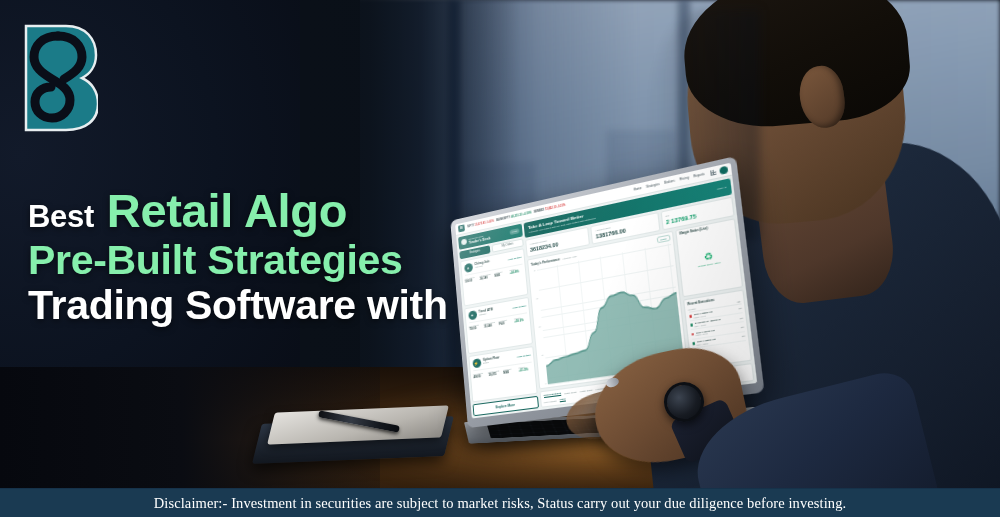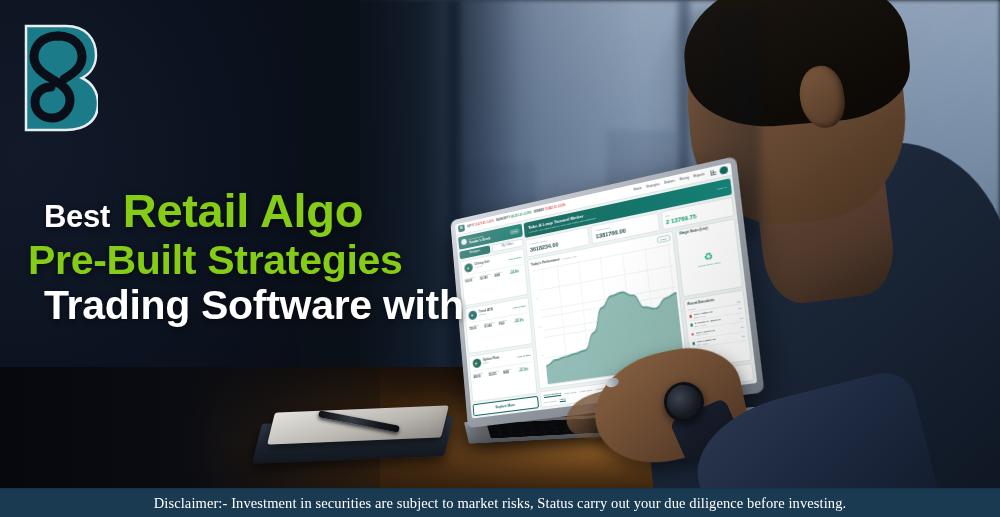--- a/index.html
+++ b/index.html
@@ -287,22 +287,22 @@
   
   .headline{position:absolute;left:28px;top:186px;width:470px;}
   .hl-line{
     font-weight:bold;letter-spacing:-.3px;line-height:1.06;
     text-shadow:0 2px 6px rgba(0,0,0,.55);
     white-space:nowrap;
   }
   .l1{font-size:47px;}
   .l2{font-size:41px;margin-top:2px;}
   .l3{font-size:41px;margin-top:3px;}
-  .w{color:#ffffff;margin-left:16px;}
-  .a{color:#84cc16;}
+  .w{color:#ffffff;}
+  .a{color:#86efac;}
   .small{font-size:31px;}
 
   
   .disc{
     position:absolute;left:0;bottom:0;width:1000px;height:29px;
     background:#1a3a52;color:#fff;
     display:flex;align-items:center;justify-content:center;
     font-family:"Liberation Serif",serif;font-size:14.5px;letter-spacing:.1px;
     border-top:1px solid #16324a;
   }

